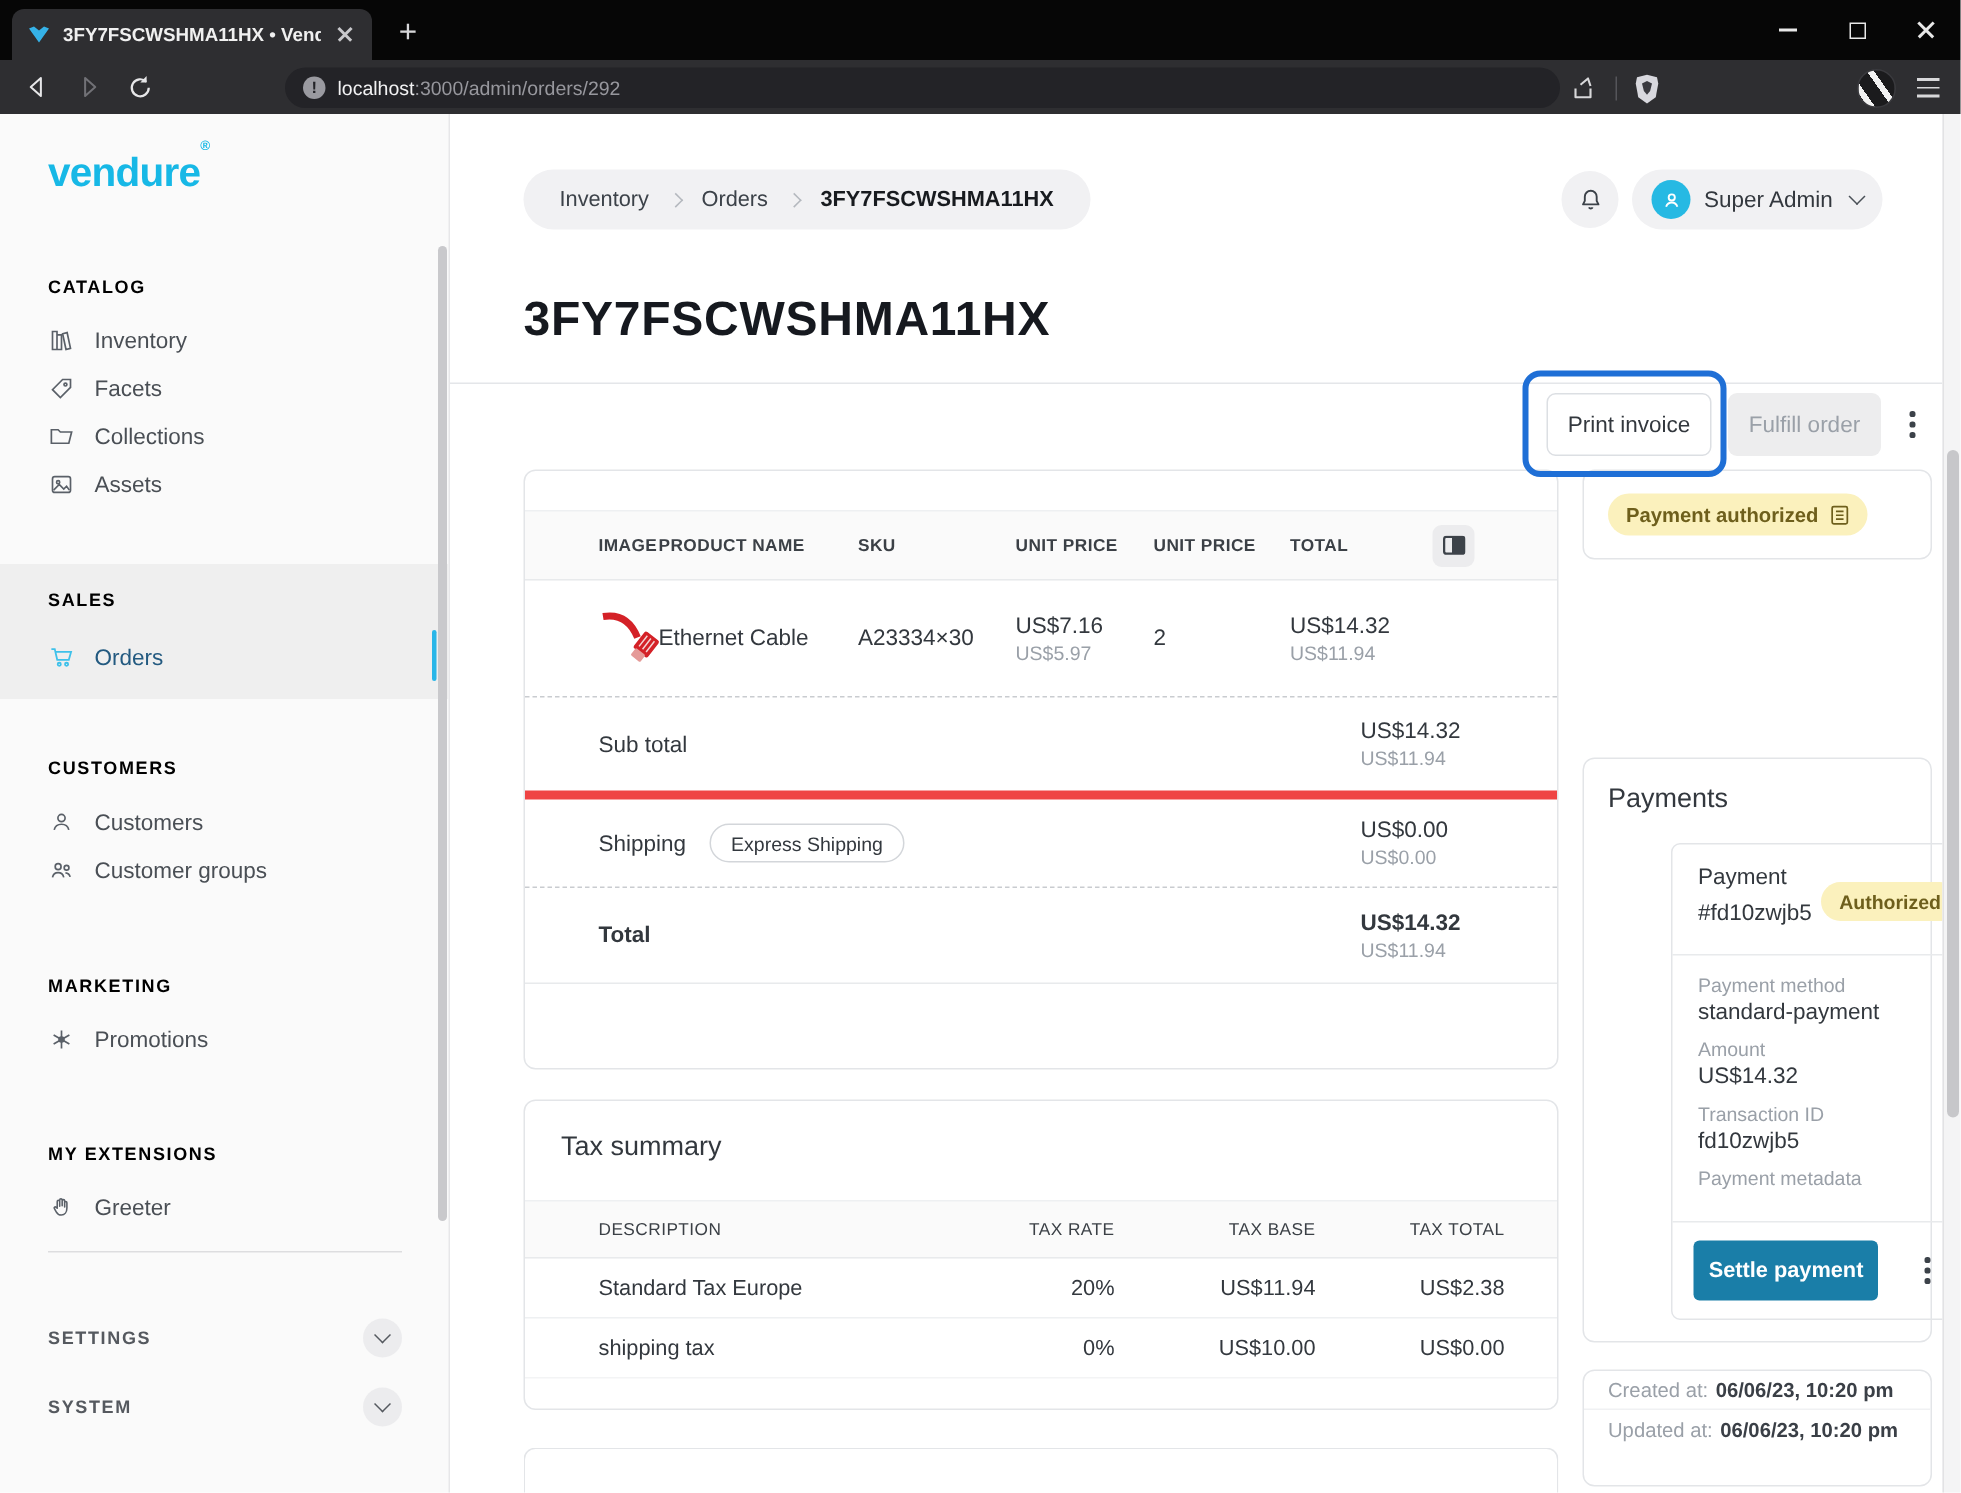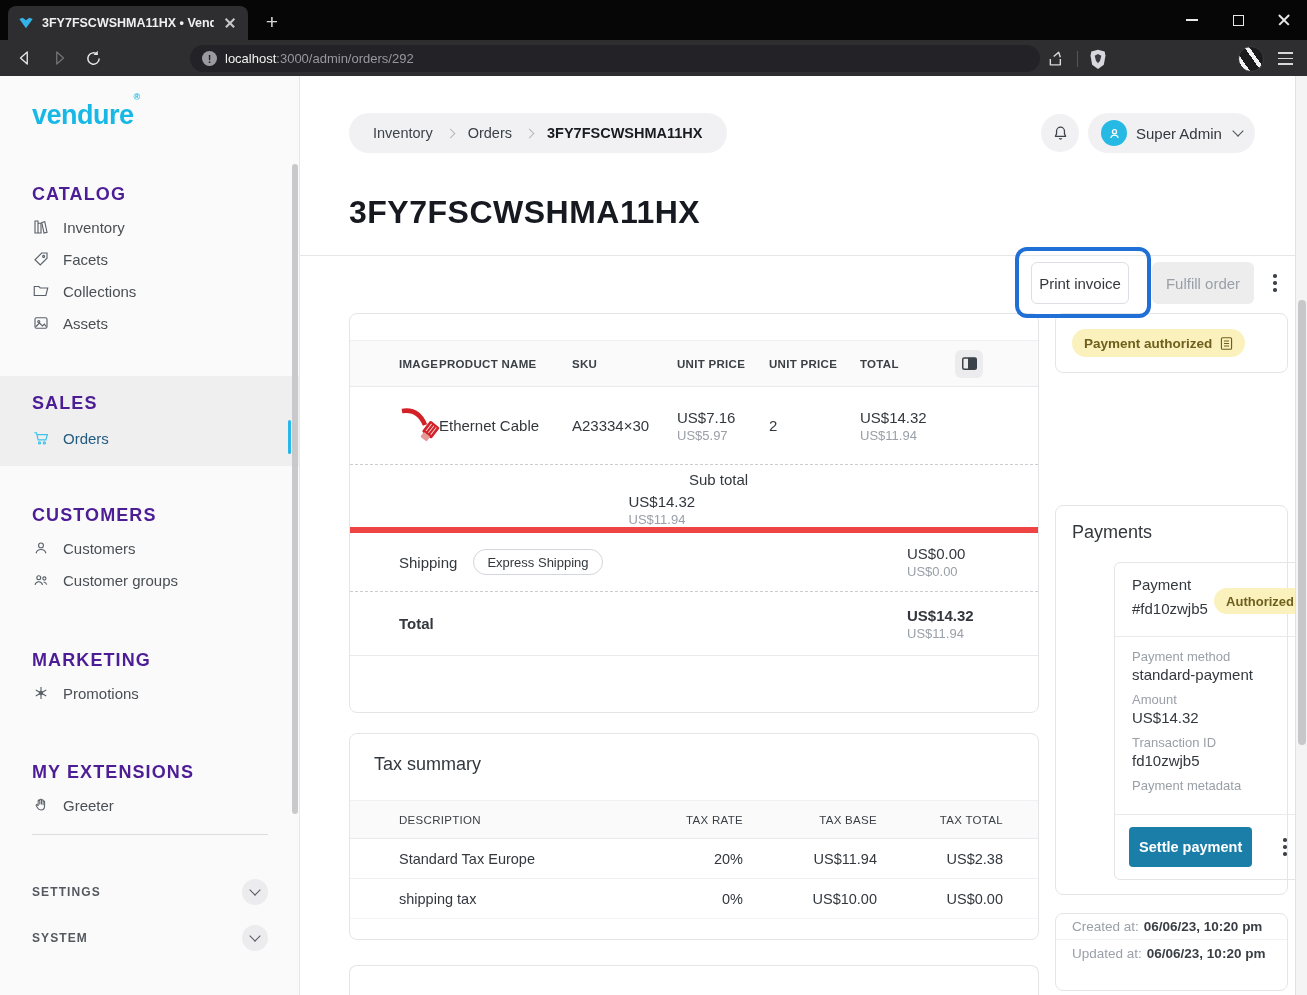--- a/index.html
+++ b/index.html
@@ -51,21 +51,21 @@
   .tb-divider { width:1px; height:16px; background:#55555a; }
   .avatar-stripes { width:26px; height:26px; border-radius:50%;
     background:repeating-linear-gradient(55deg,#1b1b1d 0 5px,#f2f2f2 5px 9px,#1b1b1d 9px 13px); border:1px solid #3a3a3e; }
   .hamburger { display:flex; flex-direction:column; gap:3.5px; padding:4px; }
   .hamburger i { width:15px; height:1.8px; background:#d8d8da; }
 
   
   .sidebar { position:absolute; left:0; top:76px; width:300px; height:919px; background:#fafafa; border-right:1px solid #e7e7e9; }
   .logo { position:absolute; left:32px; top:24px; font-size:27px; font-weight:700; color:#17b8e6; letter-spacing:-0.5px; }
   .logo sup { font-size:9px; color:#17b8e6; top:-14px; position:relative; }
-  .nav-label { position:absolute; left:32px; font-size:18px; font-weight:700; letter-spacing:1.1px; color:#4c1d95; }
+  .nav-label { position:absolute; left:32px; font-size:12px; font-weight:700; letter-spacing:1.1px; color:#000000; }
   .nav-item { position:absolute; left:32px; height:32px; display:flex; align-items:center; gap:13px;
     font-size:15px; color:#4a4f55; cursor:pointer; }
   .nav-item .ni { width:18px; height:18px; flex:none; }
   .sales-band { position:absolute; left:0; top:300px; width:299px; height:90px; background:#efefef; }
   .nav-item.active { color:#235a80; font-weight:500; }
   .active-bar { position:absolute; right:8px; top:344px; width:3px; height:34px; background:#29b6e8; border-radius:2px; }
   .side-divider { position:absolute; left:32px; top:758px; width:236px; height:1px; background:#dddddf; }
   .collapse-row { position:absolute; left:32px; width:236px; height:44px; display:flex; align-items:center; justify-content:space-between; cursor:pointer; }
   .collapse-row .nav-label2 { font-size:12px; font-weight:700; letter-spacing:1.1px; color:#55595f; }
   .chev-btn { width:26px; height:26px; border-radius:50%; background:#ececee; display:flex; align-items:center; justify-content:center; }
@@ -88,21 +88,21 @@
   .user-pill { position:absolute; left:788px; top:37px; width:167px; height:40px; background:#f1f1f3; border-radius:20px;
     display:flex; align-items:center; gap:9px; padding:0 13px; cursor:pointer; }
   .user-avatar { width:26px; height:26px; border-radius:50%; background:#26b9e3; display:flex; align-items:center; justify-content:center; }
   .user-name { font-size:15px; color:#33383e; flex:1; }
   .chev-sm { width:8px; height:8px; border-right:1.8px solid #4a5057; border-bottom:1.8px solid #4a5057; transform:rotate(45deg); margin-top:-4px; }
 
   .page-title { position:absolute; left:49px; top:118px; font-size:32px; font-weight:700; color:#16191f; letter-spacing:0.5px; }
   .content-divider { position:absolute; left:0; top:179px; width:995px; height:1px; background:#e4e6e9; }
 
   .btn { border-radius:6px; font-size:15px; display:flex; align-items:center; justify-content:center; cursor:pointer; }
-  .btn-print { position:absolute; left:731px; top:186px; width:98px; height:42px; background:#fff; border:1px solid #dcdfe3; color:#33383e; }
+  .btn-print { position:absolute; left:731px; top:186px; width:110px; height:42px; background:#fff; border:1px solid #dcdfe3; color:#33383e; }
   .btn-fulfill { position:absolute; left:852px; top:186px; width:102px; height:42px; background:#ededee; color:#9aa0a8; }
   .highlight-box { position:absolute; left:715px; top:171px; width:136px; height:71px; border:4px solid #1f6fd6; border-radius:12px; pointer-events:none; z-index:5; }
   .kebab { display:flex; flex-direction:column; gap:3.5px; align-items:center; justify-content:center; cursor:pointer; }
   .kebab i { width:3.5px; height:3.5px; border-radius:50%; background:#3c4249; }
   .kebab-top { position:absolute; left:964px; top:191px; width:22px; height:32px; }
 
   .card { position:absolute; background:#fff; border:1px solid #e3e5e8; border-radius:8px; }
 
   
   .order-card { left:49px; top:237px; width:690px; height:400px; }
@@ -118,21 +118,21 @@
   .c5 { width:91px; flex:none; }
   .c6 { width:95px; flex:none; }
   .cols-btn { width:28px; height:28px; border-radius:6px; background:#ececee; display:flex; align-items:center; justify-content:center; cursor:pointer; }
   .prod-row { position:absolute; left:0; top:73px; width:100%; height:77px; font-size:15px; }
   .prod-row .c1 { padding-left:49px; }
   .prod-img { width:48px; height:48px; border-radius:3px; overflow:hidden; background:#fdfdfd; }
   .money-sub { font-size:13px; color:#9aa0a8; margin-top:2px; }
   .sum-row { position:absolute; left:0; width:100%; display:flex; align-items:center; font-size:15px; }
   .sum-label { padding-left:49px; flex:1; display:flex; align-items:center; gap:16px; }
   .sum-val { width:131px; flex:none; }
-  .row-sub { top:150px; height:63px; border-top:1px dashed #c9ccd0;flex-direction:column; }
+  .row-sub { top:150px; height:63px; border-top:1px dashed #c9ccd0; }
   .row-ship { top:213px; height:64px; border-top:6px solid #ef4444; }
   .row-total { top:277px; height:65px; border-top:1px dashed #c9ccd0; border-bottom:1px solid #e8eaec; font-weight:700; }
   .row-total .money-sub { font-weight:400; }
   .chip { height:26px; padding:0 13px; border:1px solid #d3d6da; border-radius:14px; font-size:13px; color:#33383e;
     display:flex; align-items:center; font-weight:400; }
 
   
   .tax-card { left:49px; top:657px; width:690px; height:207px; }
   .tax-title { position:absolute; left:24px; top:20px; font-size:18px; font-weight:500; color:#33383e; }
   .tax-head { position:absolute; left:0; top:66px; width:100%; height:39px; background:#fafafa;

